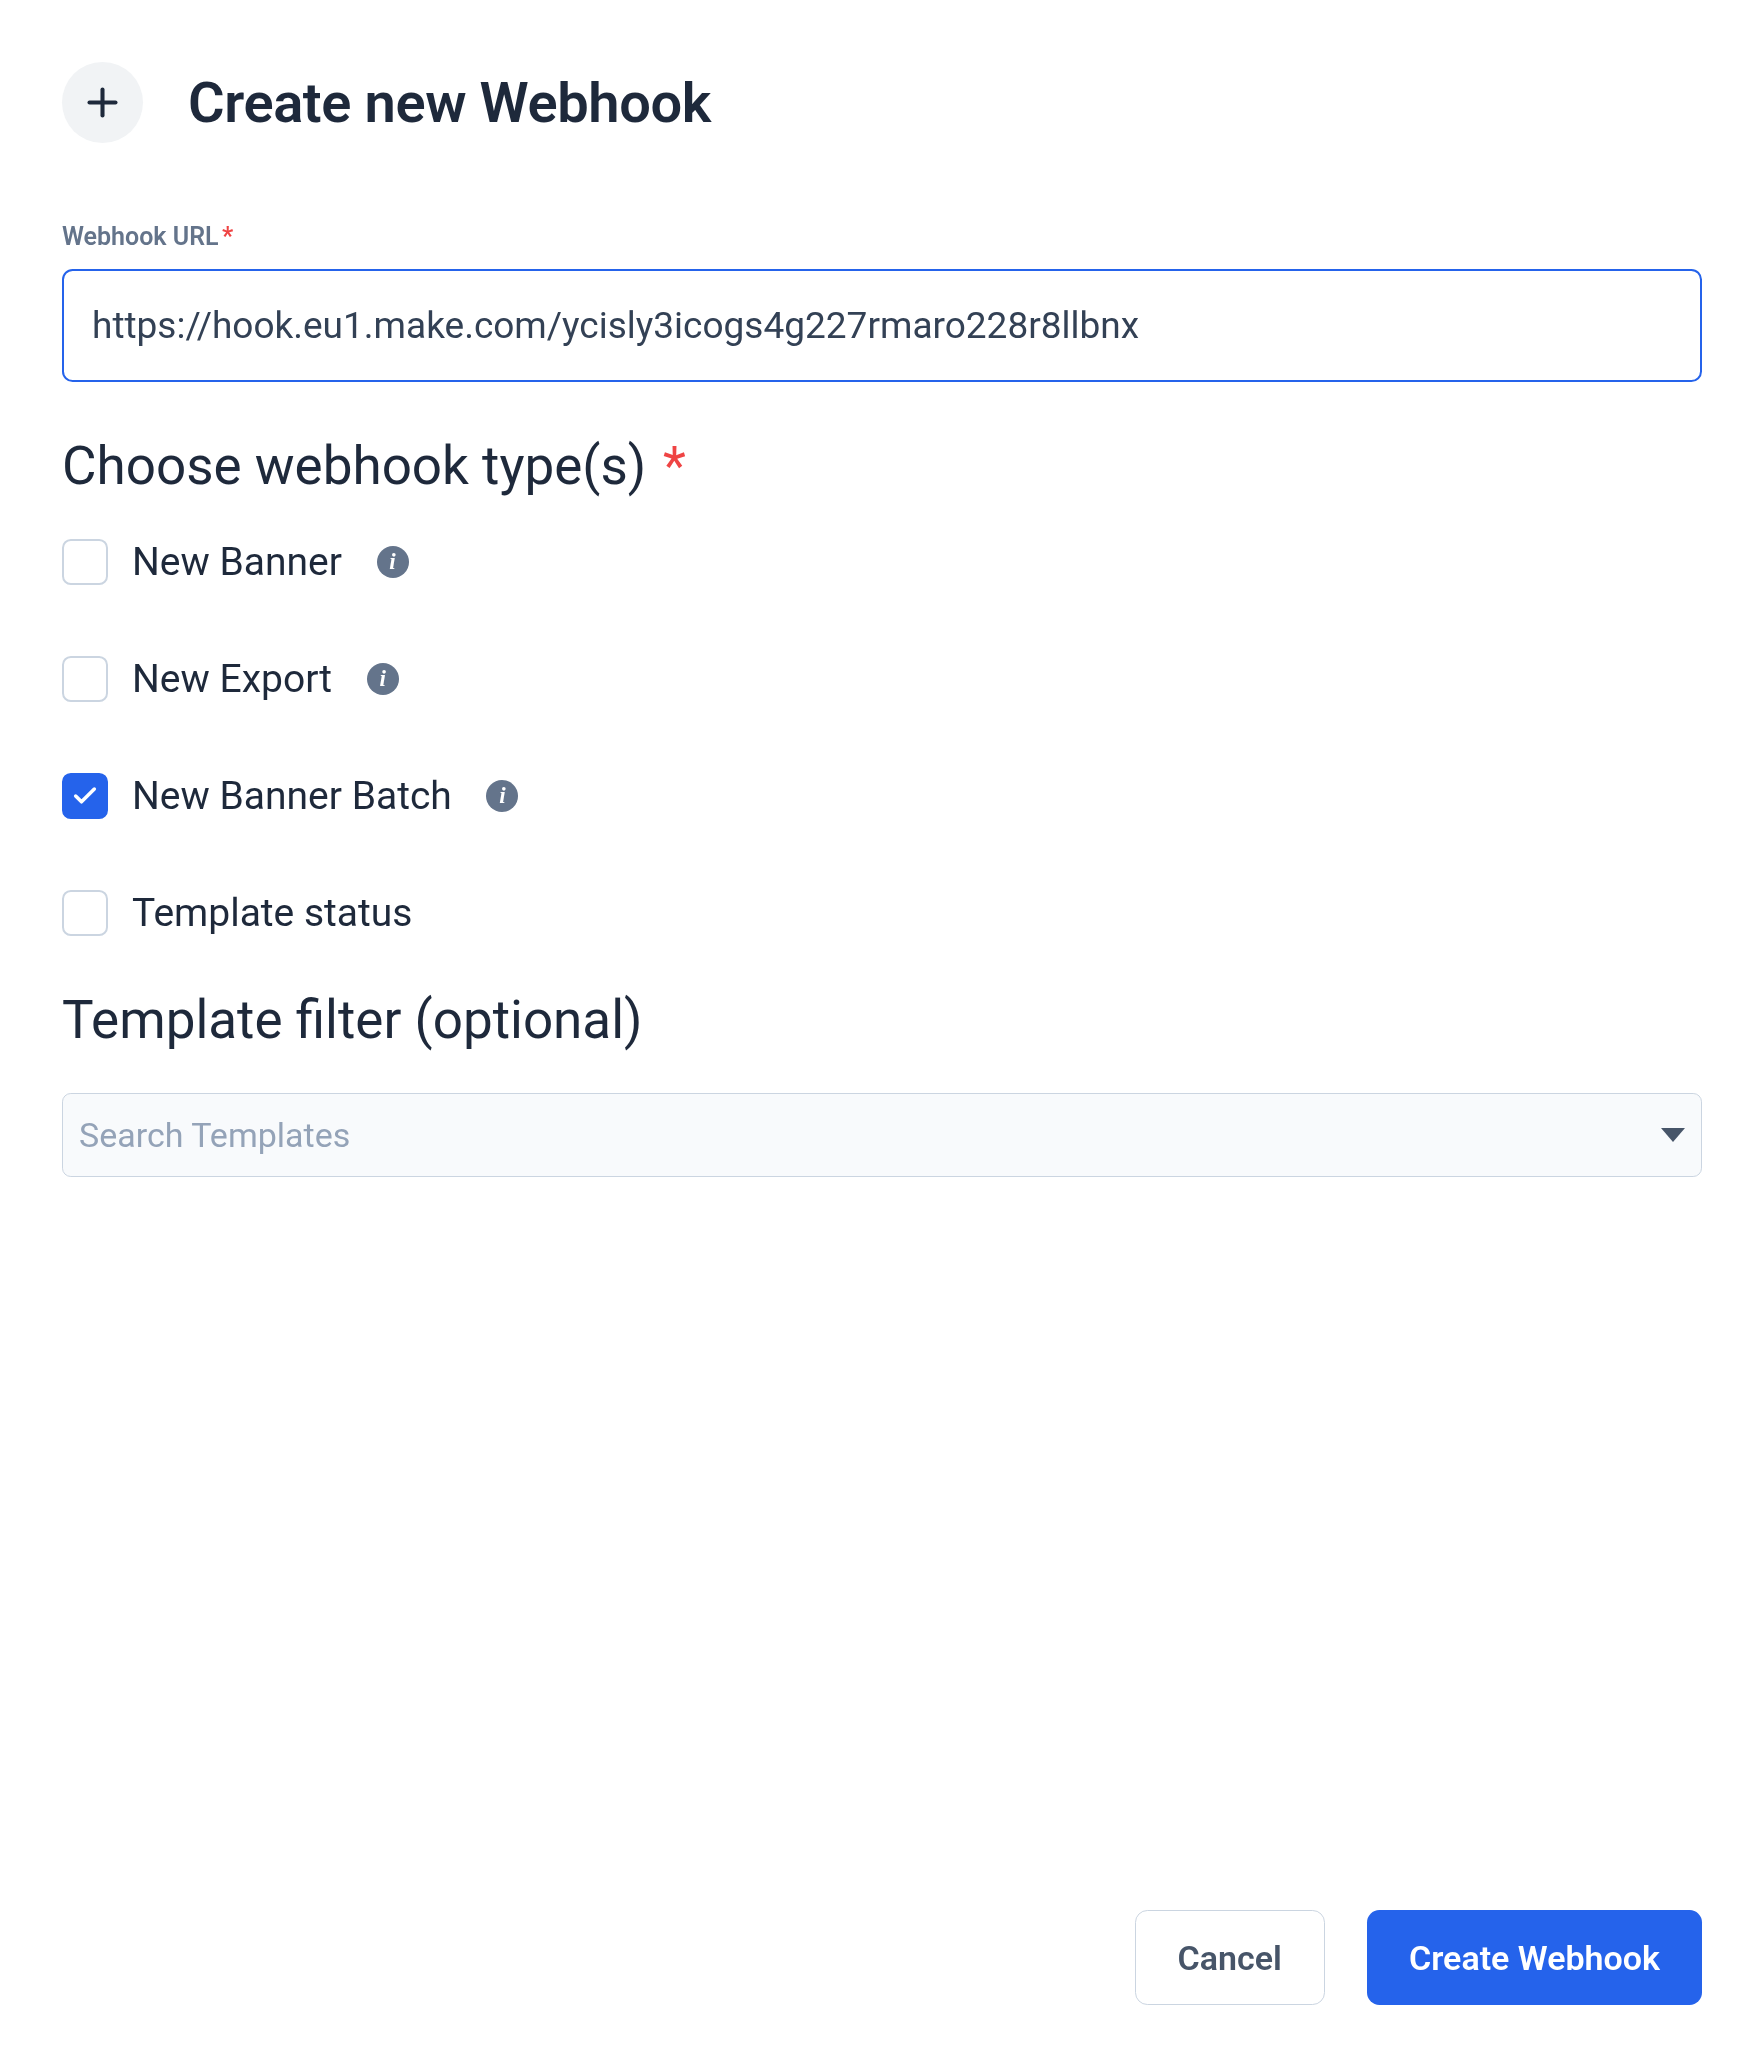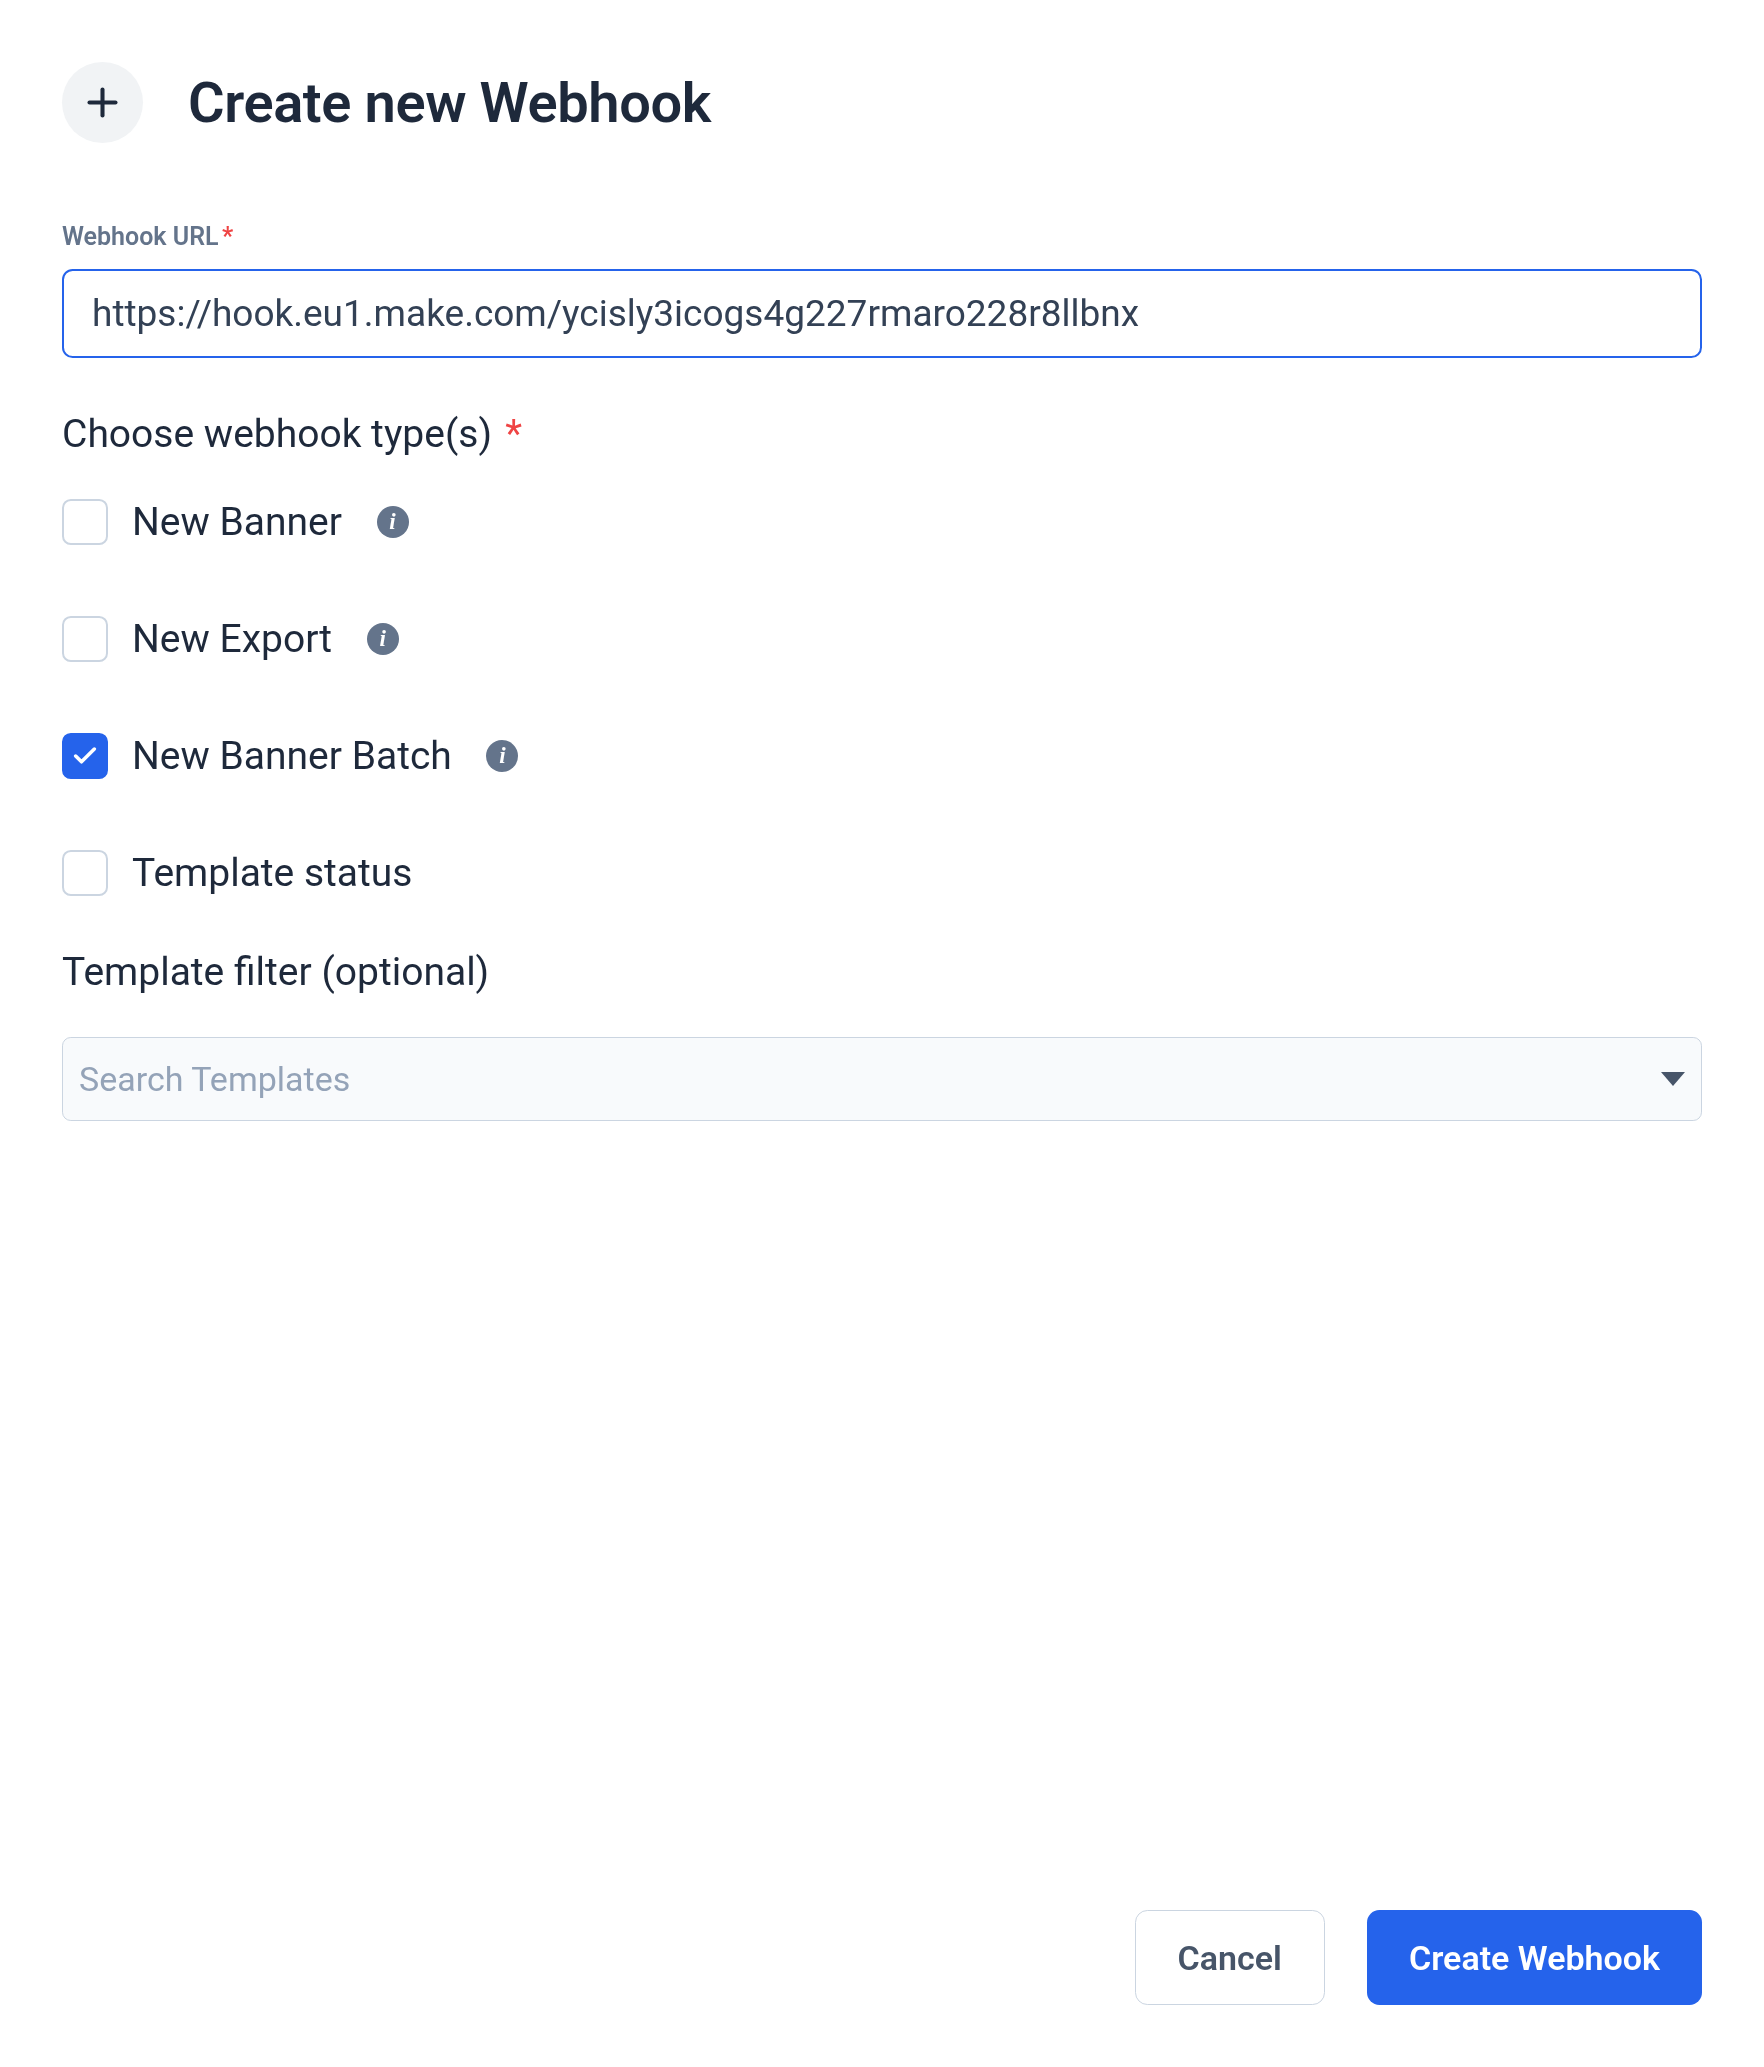--- a/index.html
+++ b/index.html
@@ -57,31 +57,31 @@
       color: #64748b;
       margin-bottom: 17.6px;
       display: block;
     }
     .required-star {
       color: #ef4444;
       margin-left: 3.5px;
     }
     .url-input {
       width: 100%;
-      padding: 21px 28px;
+      padding: 33px 28px;
       font-size: 37px;
       color: #334155;
       border: 2.6px solid #2563eb;
       border-radius: 10.6px;
       outline: none;
       font-family: inherit;
       background: #ffffff;
     }
     .section-label {
-      font-size: 39px;
+      font-size: 53px;
       font-weight: 400;
       color: #1e293b;
       margin-bottom: 42px;
       display: block;
     }
     .checkbox-group {
       margin-bottom: 53px;
     }
     .checkbox-row {
       display: flex;

